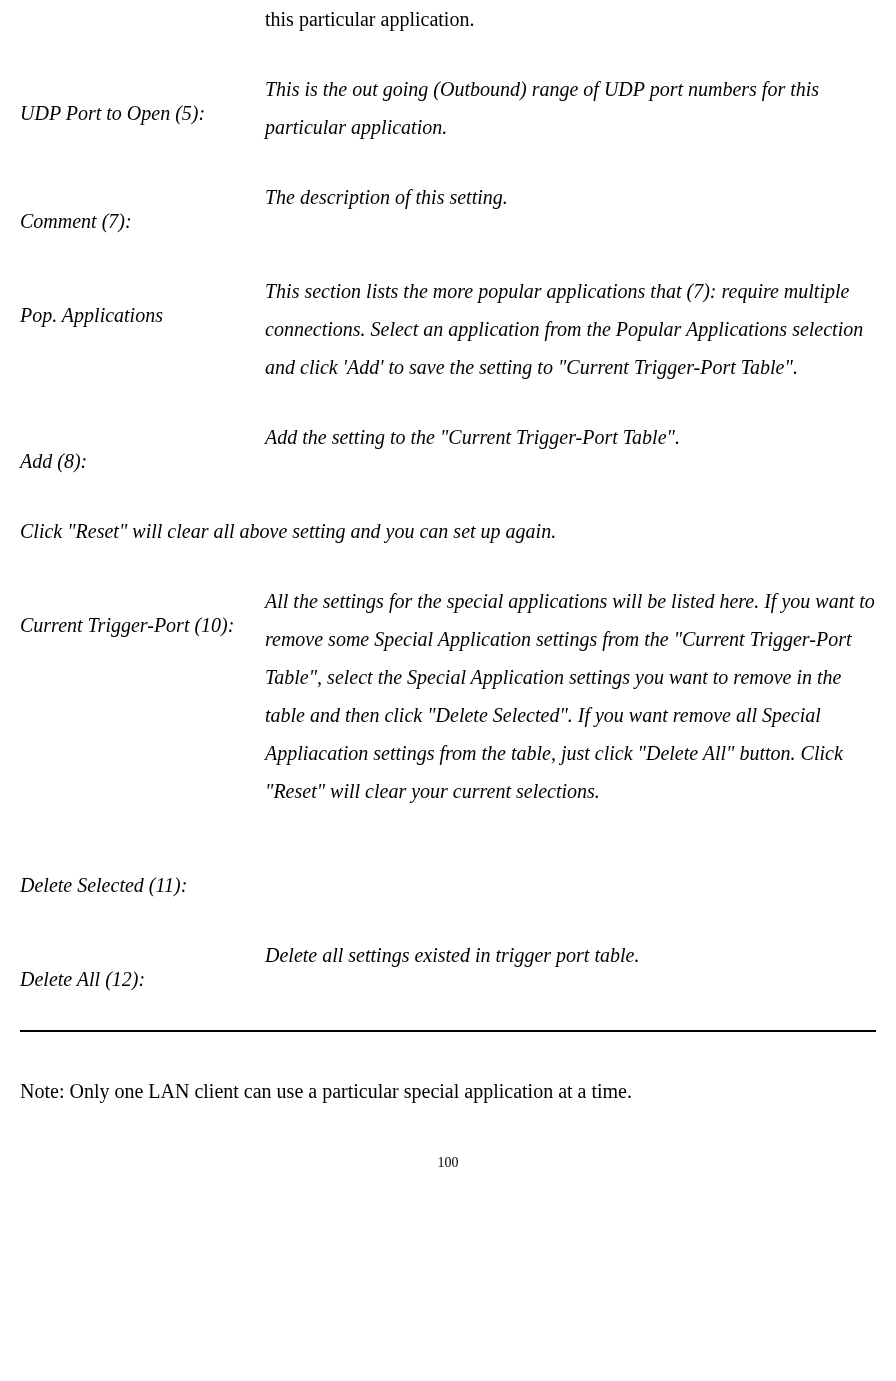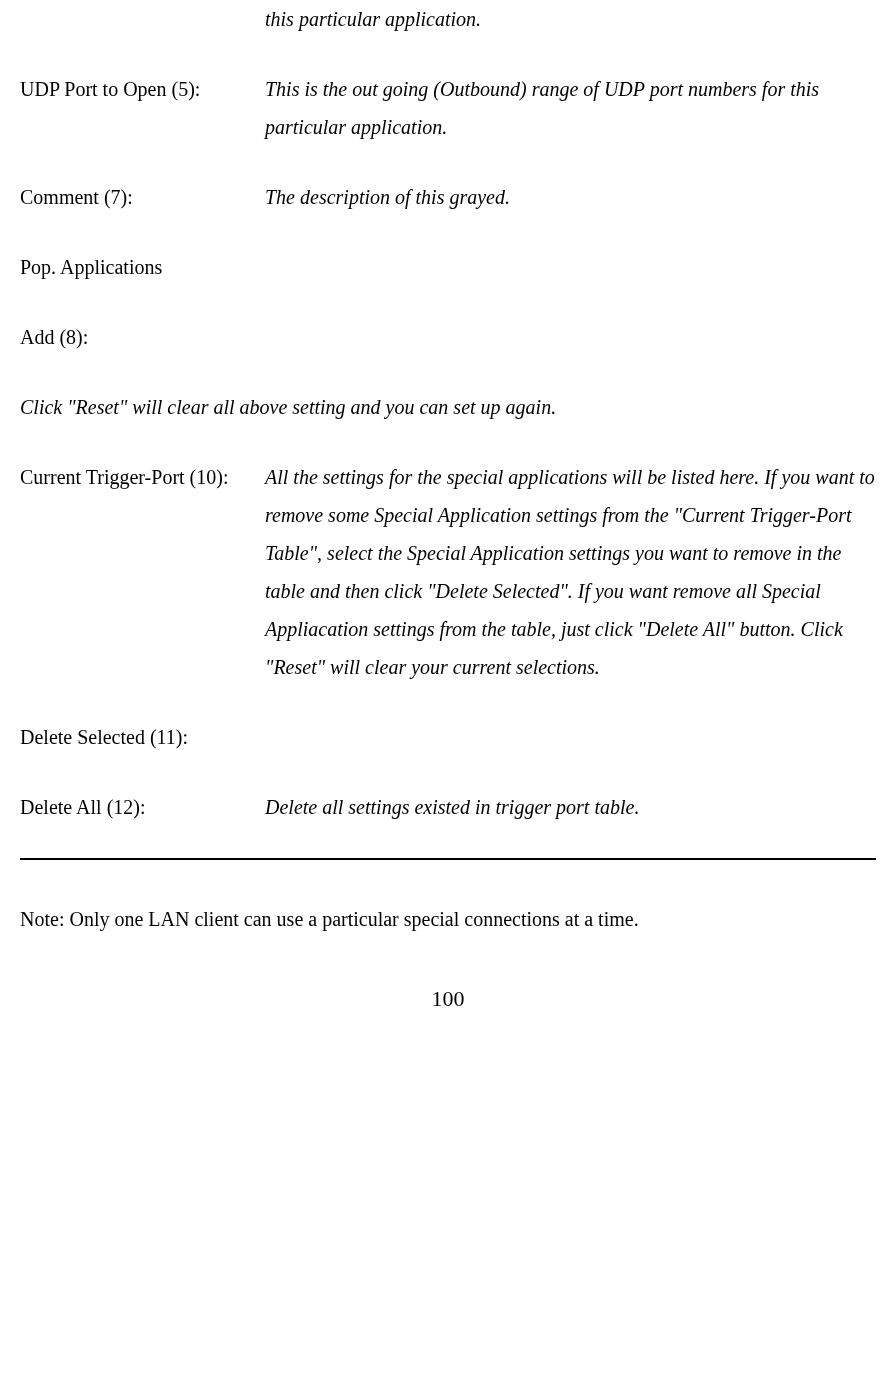--- a/index.html
+++ b/index.html
@@ -11,68 +11,71 @@
       color: #000;
       width: 856px;
     }
     .entry {
       display: flex;
       margin-bottom: 32px;
     }
     .term {
       width: 245px;
       flex-shrink: 0;
+      font-style: italic;
+      margin-top: 24px;
     }
     .desc {
       flex: 1;
       font-style: italic;
     }
     .fragment {
-      font-style: italic;
       margin-left: 245px;
       margin-bottom: 32px;
     }
     .divider {
       border: none;
       border-top: 2px solid #000;
       margin: 20px 0 40px 0;
     }
     .note {
       font-style: normal;
       margin-top: 30px;
       margin-bottom: 40px;
     }
     .page-num {
       text-align: center;
       font-style: normal;
-      font-size: 22px;
+      font-size: 14px;
       margin-top: 20px;
     }
   </style>
 </head>
 <body>
 
 <div class="fragment">this particular application.</div>
 
 <div class="entry">
   <div class="term">UDP Port to Open (5):</div>
   <div class="desc">This is the out going (Outbound) range of UDP port numbers for this particular application.</div>
 </div>
 
 <div class="entry">
   <div class="term">Comment (7):</div>
-  <div class="desc">The description of this grayed.</div>
+  <div class="desc">The description of this setting.</div>
 </div>
 
 <div class="entry">
   <div class="term">Pop. Applications</div>
+  <div class="desc">This section lists the more popular applications that (7):   require multiple connections. Select an application from the Popular Applications selection and click 'Add' to save the setting to "Current Trigger-Port Table".</div>
 </div>
 
 <div class="entry">
   <div class="term">Add (8):</div>
+  <div class="desc">Add the setting to the "Current Trigger-Port Table".</div>
 </div>
 
 <div class="entry">
   <div class="desc">Click "Reset" will clear all above setting and you can set up again.</div>
 </div>
 
 <div class="entry">
   <div class="term">Current Trigger-Port (10):</div>
   <div class="desc">All the settings for the special applications will be listed here. If you want to remove some Special Application settings from the "Current Trigger-Port Table", select the Special Application settings you want to remove in the table and then click "Delete Selected". If you want remove all Special Appliacation settings from the table, just click "Delete All" button. Click "Reset" will clear your current selections.</div>
 </div>
@@ -81,15 +84,15 @@
   <div class="term">Delete Selected (11):</div>
 </div>
 
 <div class="entry">
   <div class="term">Delete All (12):</div>
   <div class="desc">Delete all settings existed in trigger port table.</div>
 </div>
 
 <hr class="divider">
 
-<div class="note">Note: Only one LAN client can use a particular special connections at a time.</div>
+<div class="note">Note: Only one LAN client can use a particular special application at a time.</div>
 
 <div class="page-num">100</div>
 
 </body></html>

